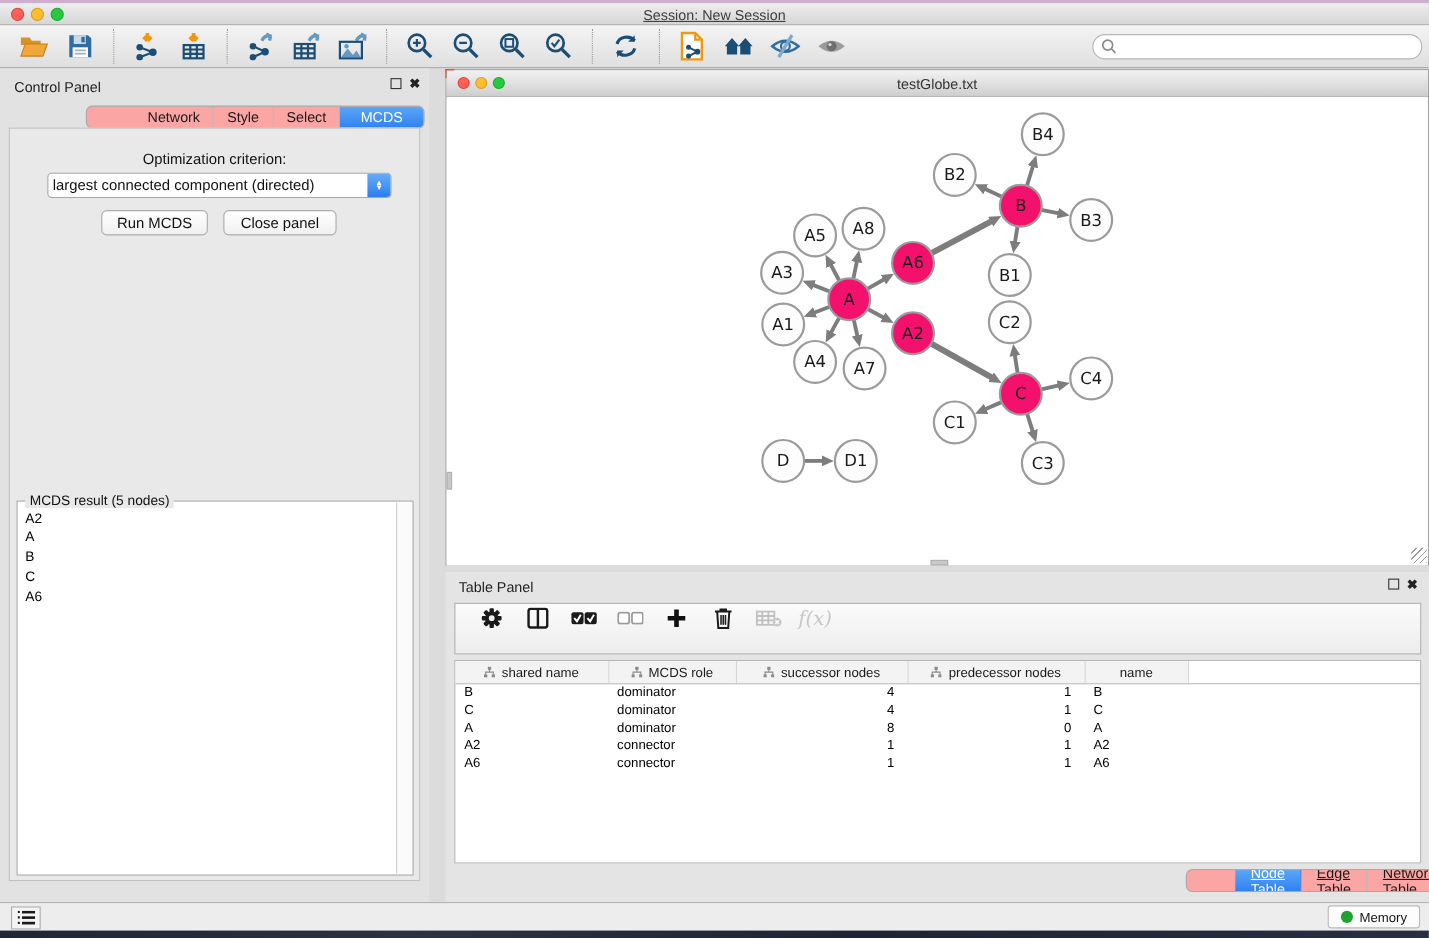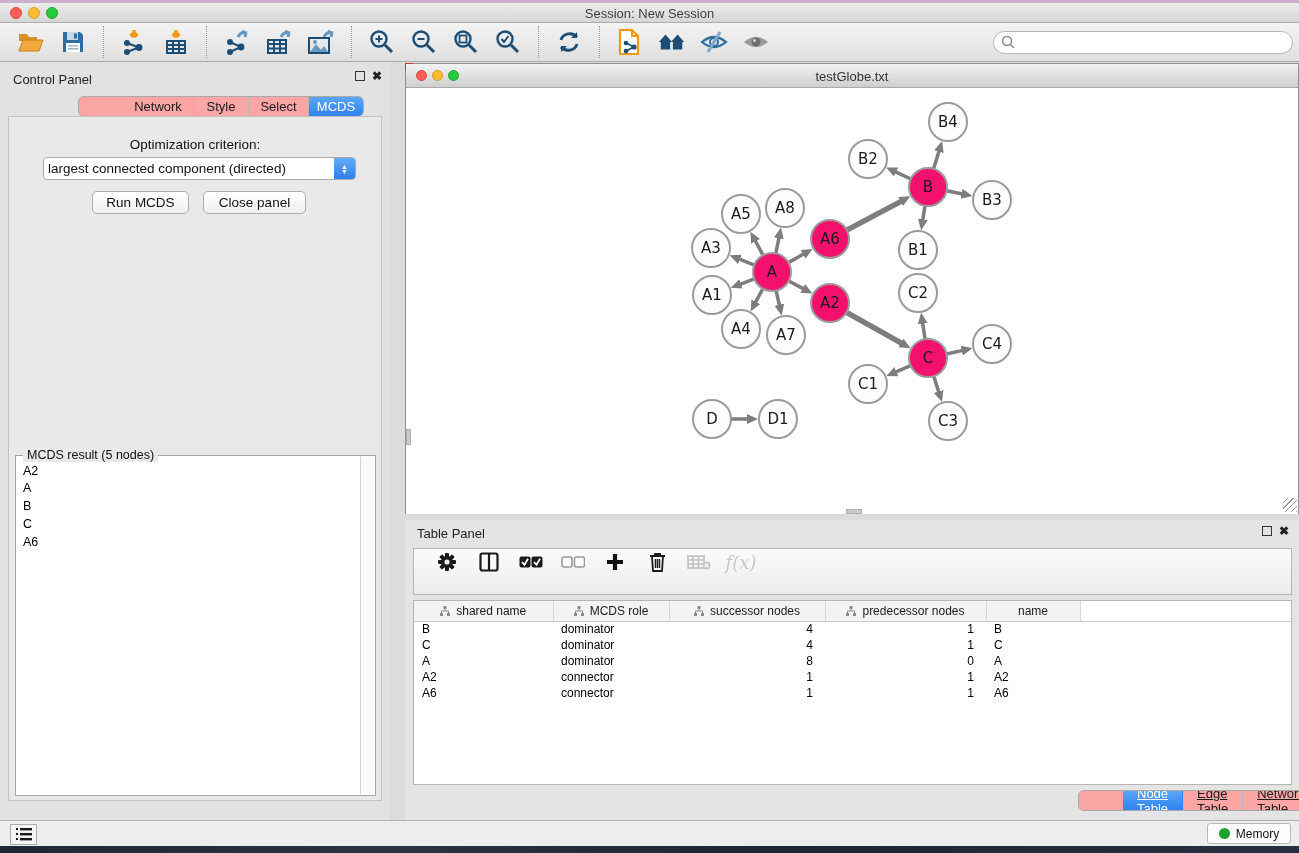--- a/index.html
+++ b/index.html
@@ -7,21 +7,21 @@
   .abs { position:absolute; }
   #app { position:relative; width:1299px; height:853px; background:#DCDCDC; }
 
   
   #desktop-top { left:0; top:0; width:1299px; height:3px; background:#CDAFCE; }
   #titlebar { left:0; top:3px; width:1299px; height:20px; background:linear-gradient(#EDEDED,#D6D6D6); border-bottom:1px solid #ACACAC; }
   .traffic { position:absolute; width:12px; height:12px; border-radius:50%; top:4px; }
   .t-red { background:#FF5F57; border:1px solid #E0443E; }
   .t-yellow { background:#FEBC2E; border:1px solid #D89E24; }
   .t-green { background:#28C840; border:1px solid #1AAB29; }
-  #session-title { position:absolute; left:0; right:0; top:3px; text-align:center; font-size:13px; color:#3E3E3E; }
+  #session-title { position:absolute; left:0; right:0; top:3px; text-align:center; font-size:13px; color:#3E3E3E;text-decoration:underline; }
 
   
   #toolbar { left:0; top:23px; width:1299px; height:39px; background:linear-gradient(#F4F4F4,#DFDFDF); border-bottom:1px solid #AAAAAA; display:flex; align-items:center; padding-left:10px; }
   .tb-icon { width:28px; height:28px; display:flex; align-items:center; justify-content:center; margin:0 7px; flex:0 0 auto; }
   .tb-sep { width:1px; height:32px; border-left:1px dotted #979797; margin:0 9px; flex:0 0 auto; }
   #search-wrap { position:absolute; left:993px; top:31px; width:300px; height:23px; }
   #search-input { width:100%; height:100%; border:1px solid #B5B5B5; border-radius:12px; background:#fff; padding-left:26px; font-size:12px; outline:none; }
   #search-mag { position:absolute; left:8px; top:4px; }
 
   
@@ -256,21 +256,21 @@
     <span class="panel-title" id="cp-title">Control Panel</span>
     <span class="win-btns" id="cp-btns">
       <span class="float-icon"></span>
       <span class="close-icon">✖</span>
     </span>
 
     <div class="seg-tabs" id="cp-tabs">
       <span class="seg" style="width:71px">Network</span>
       <span class="seg" style="width:55px">Style</span>
       <span class="seg" style="width:60px">Select</span>
-      <span class="seg active" style="width:54px">MCDS</span>
+      <span class="seg active" style="width:76px">MCDS</span>
     </div>
 
     <div id="cp-inner">
       <div id="opt-label">Optimization criterion:</div>
 
       <div id="criterion">
         <span id="criterion-text">largest connected component (directed)</span>
         <span id="criterion-stepper">
             <span>▲</span>
             <span>▼</span>

